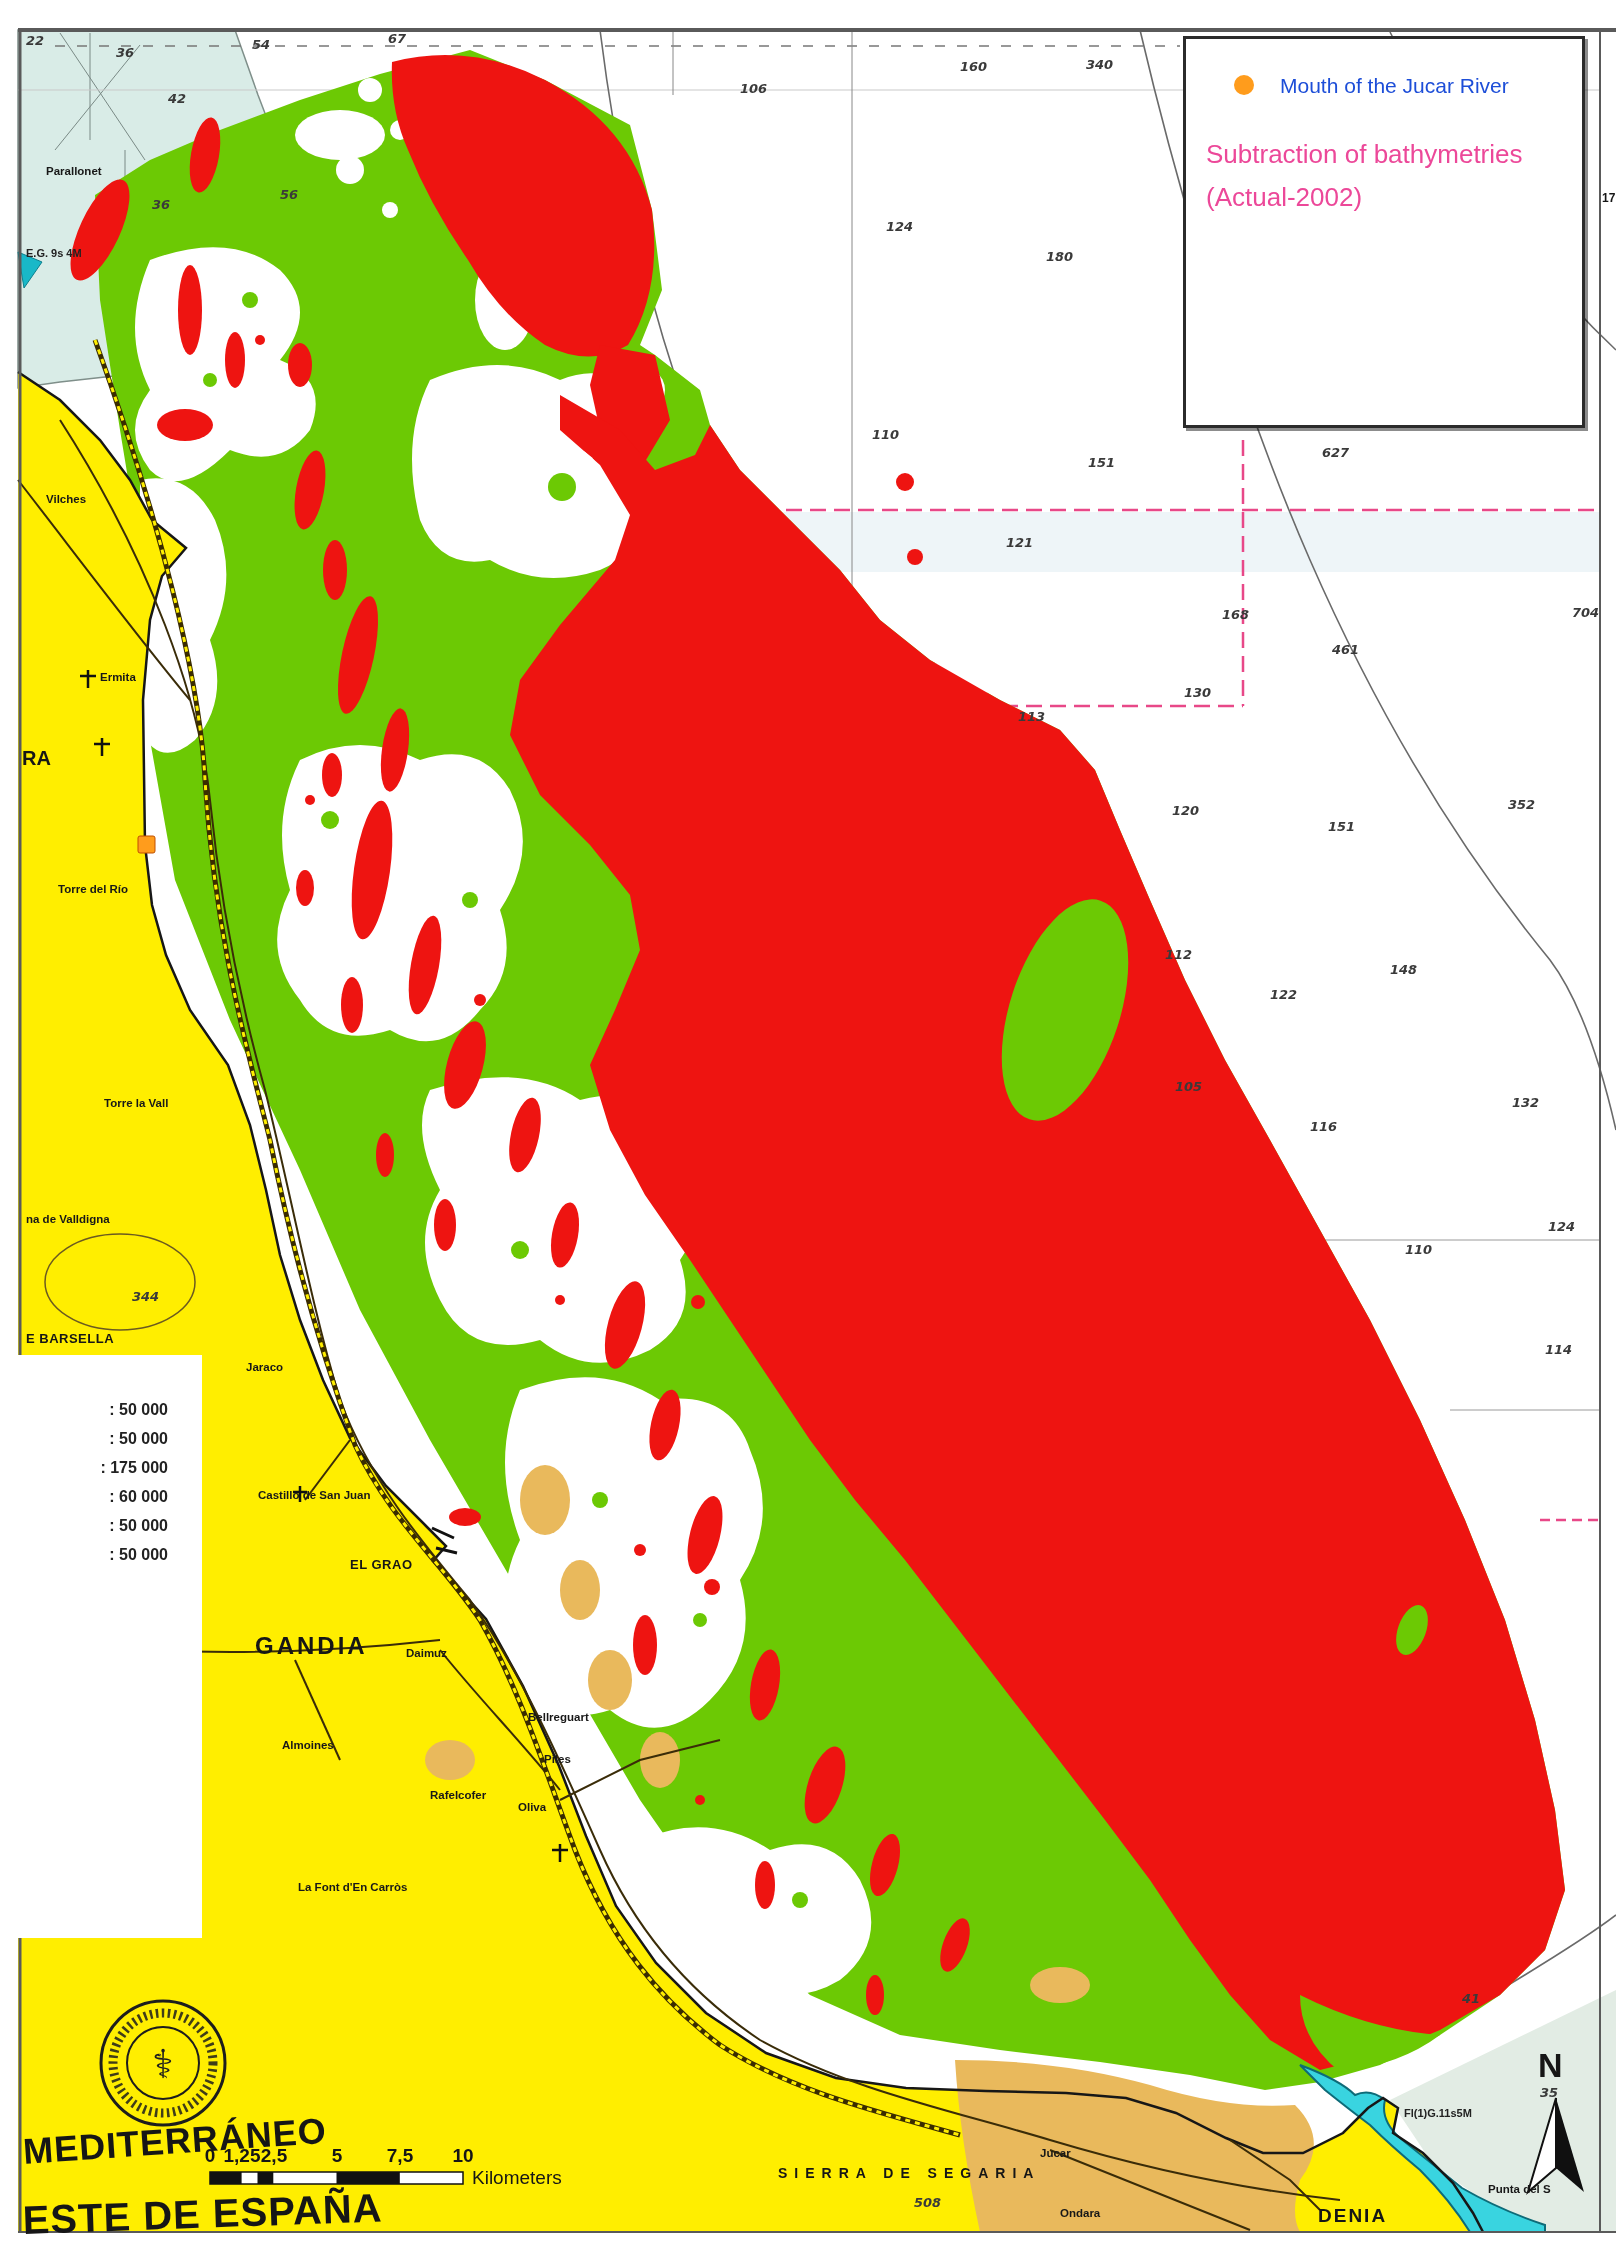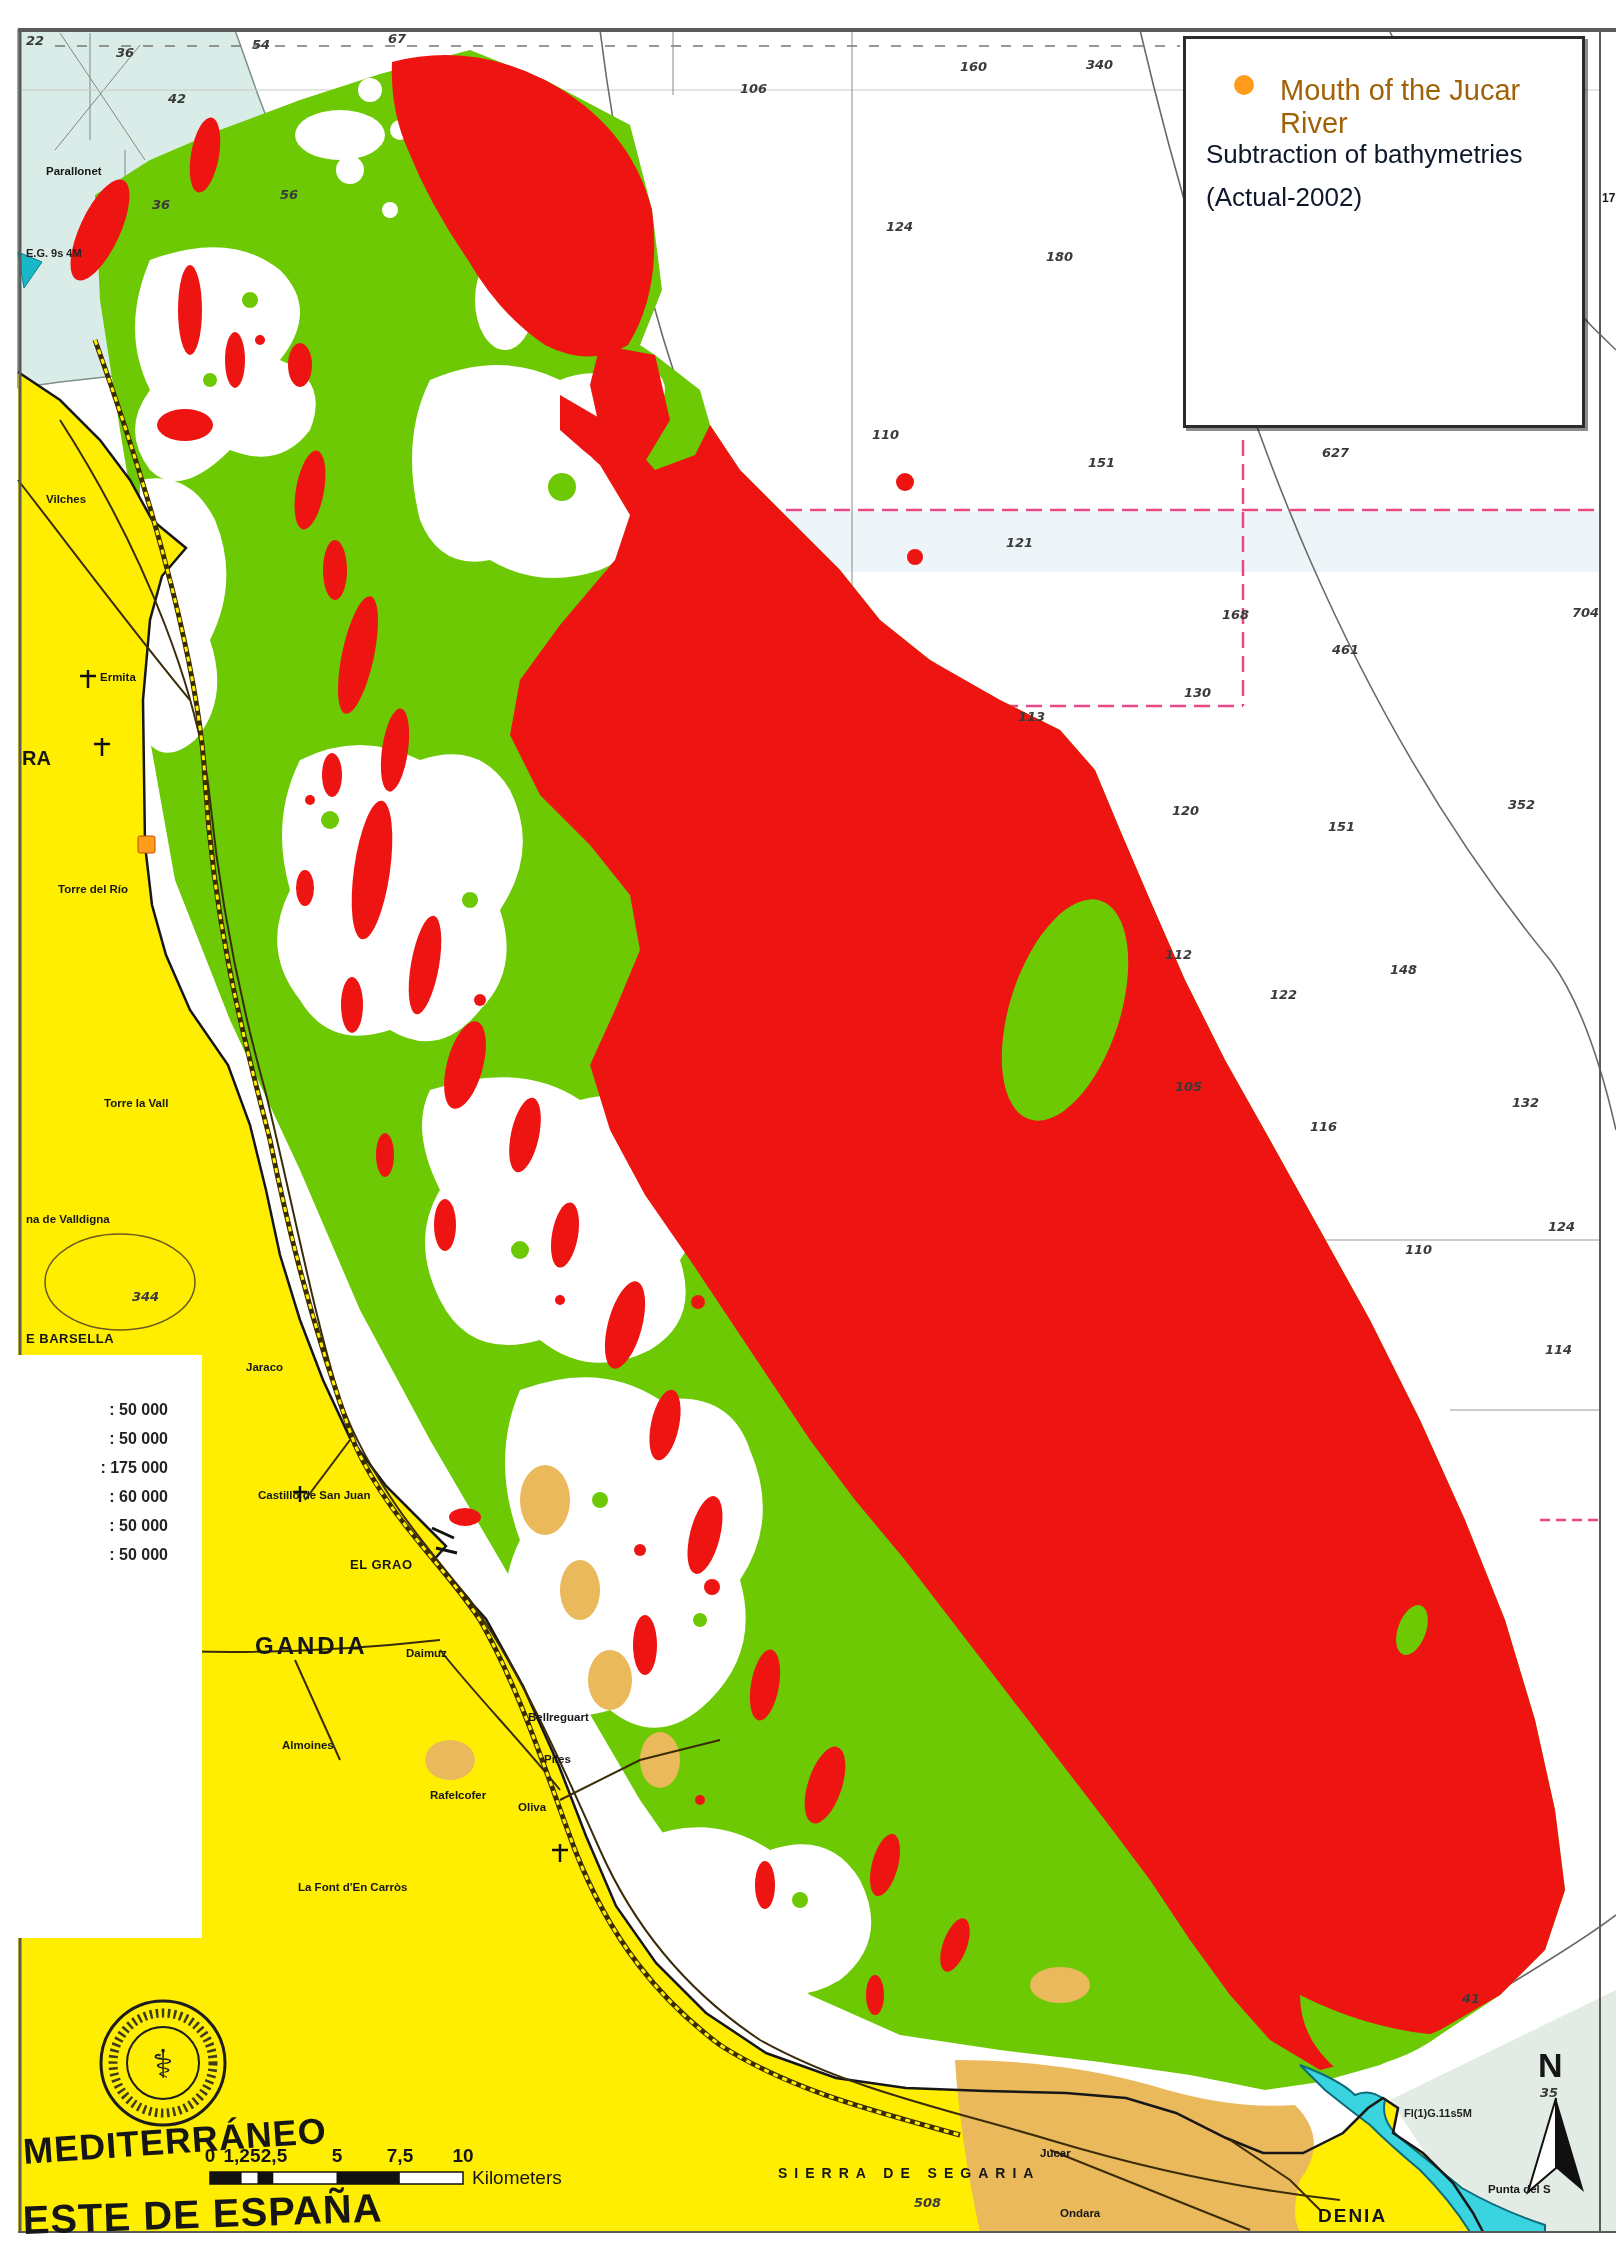--- a/index.html
+++ b/index.html
@@ -22,22 +22,22 @@
   .sea-name{font-size:36px;font-weight:700;letter-spacing:1px;}
   .sea-name2{font-size:40px;font-weight:700;letter-spacing:1px;}
   .big-part{font-size:20px;font-weight:700;}
   .north{font-size:34px;font-weight:700;}
   
   #legend{position:absolute;left:1183px;top:36px;width:402px;height:392px;background:#ffffff;
           border:3px solid #2b2b2b;box-shadow:3px 3px 0 rgba(0,0,0,.45);box-sizing:border-box;}
   #legend .marker-row{position:absolute;left:0;top:28px;width:100%;height:36px;}
   #legend .dot{position:absolute;left:48px;top:8px;width:20px;height:20px;border-radius:50%;
                background:var(--marker_orange,#ff9c1c);}
-  #legend .marker-text{position:absolute;left:94px;top:7px;font-size:29px;color:#a16207;}
-  #legend .title{position:absolute;left:20px;top:94px;font-size:26px;color:#0f172a;line-height:1.65;}
+  #legend .marker-text{position:absolute;left:94px;top:7px;font-size:21px;color:#1d4ed8;}
+  #legend .title{position:absolute;left:20px;top:94px;font-size:26px;color:#ec4899;line-height:1.65;}
   .leg-item{position:absolute;left:0;width:100%;height:46px;}
   .leg-item .swatch{position:absolute;left:14px;top:0;width:72px;height:44px;border:1px solid #777;box-sizing:border-box;}
   .leg-item .leg-label{position:absolute;left:98px;top:10px;font-size:23px;color:#2e2e2e;}
   
   #scales-box{position:absolute;left:18px;top:1355px;width:184px;height:583px;background:#ffffff;}
   #scales-box .rows{position:absolute;left:0;top:40px;width:150px;text-align:right;}
   #scales-box .row{font-size:16px;font-weight:700;color:#222;line-height:29px;}
 </style>
 </head>
 <body>

